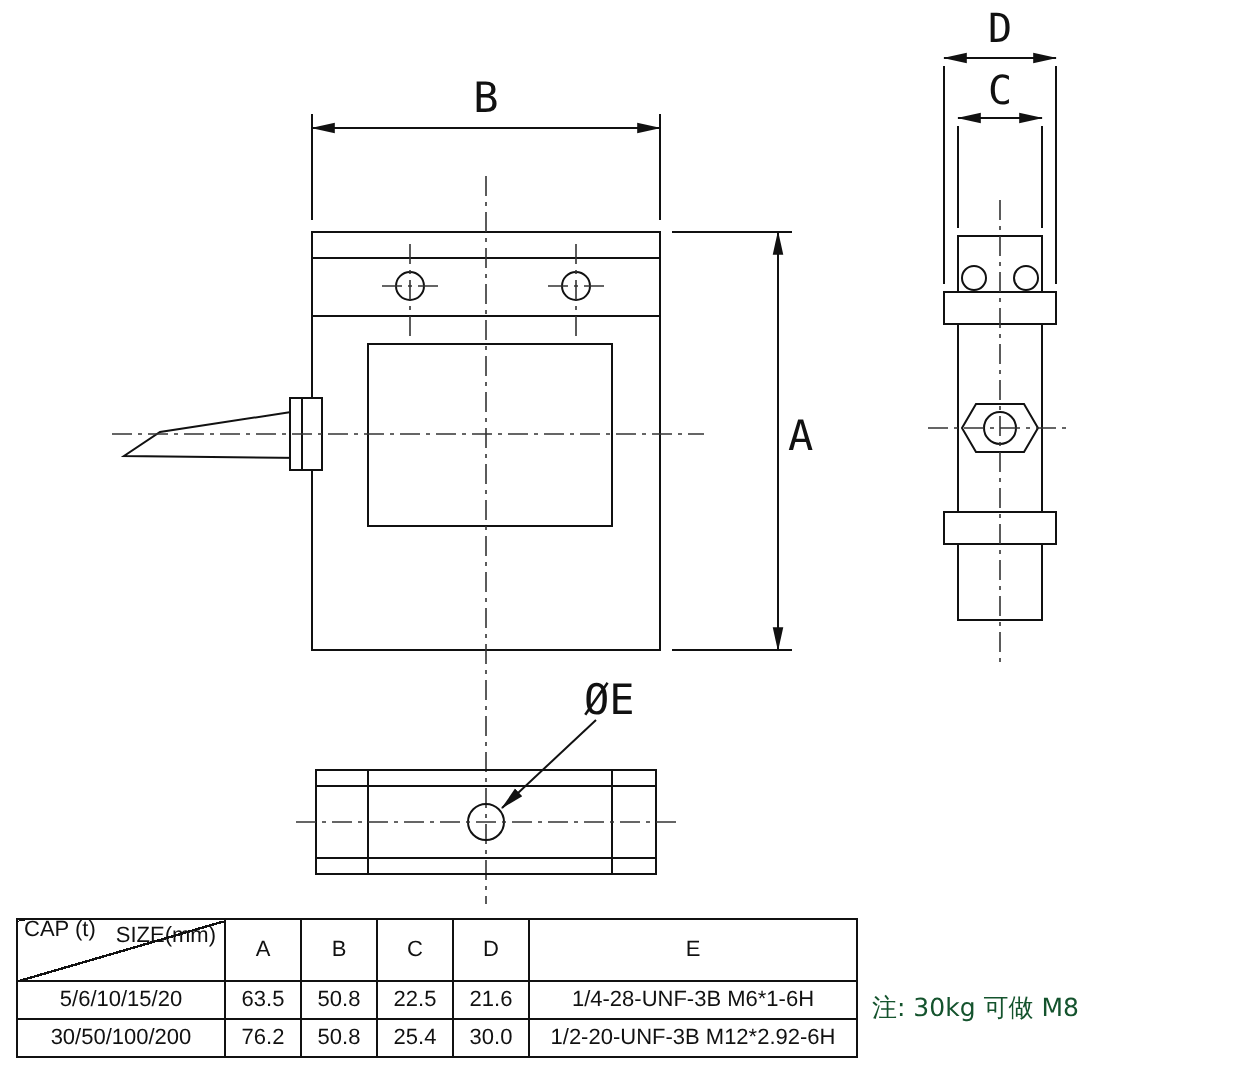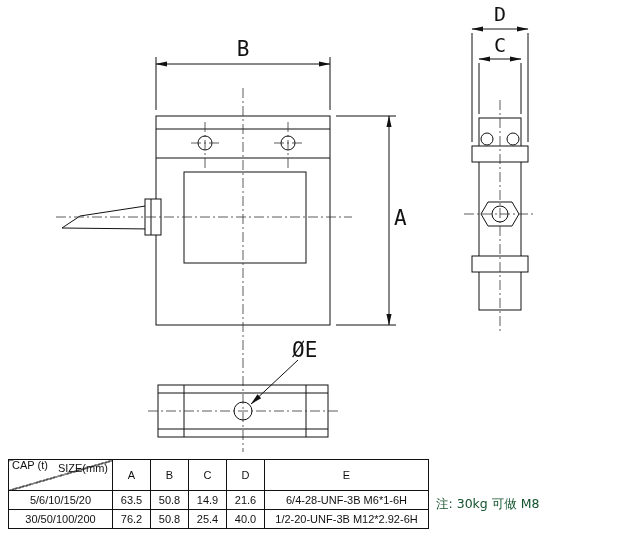--- a/index.html
+++ b/index.html
@@ -139,30 +139,30 @@
         <td>A</td>
         <td>B</td>
         <td>C</td>
         <td>D</td>
         <td>E</td>
       </tr>
       <tr>
         <td class="cap-cell">5/6/10/15/20</td>
         <td>63.5</td>
         <td>50.8</td>
-        <td>14.9</td>
+        <td>22.5</td>
         <td>21.6</td>
-        <td>6/4-28-UNF-3B M6*1-6H</td>
+        <td>1/4-28-UNF-3B M6*1-6H</td>
       </tr>
       <tr>
         <td class="cap-cell">30/50/100/200</td>
         <td>76.2</td>
         <td>50.8</td>
         <td>25.4</td>
-        <td>40.0</td>
+        <td>30.0</td>
         <td>1/2-20-UNF-3B M12*2.92-6H</td>
       </tr>
     </tbody>
       </table>
   </div>
 
   <div class="note">
     <div>注: 30kg 可做 M8</div>
   </div>
 

